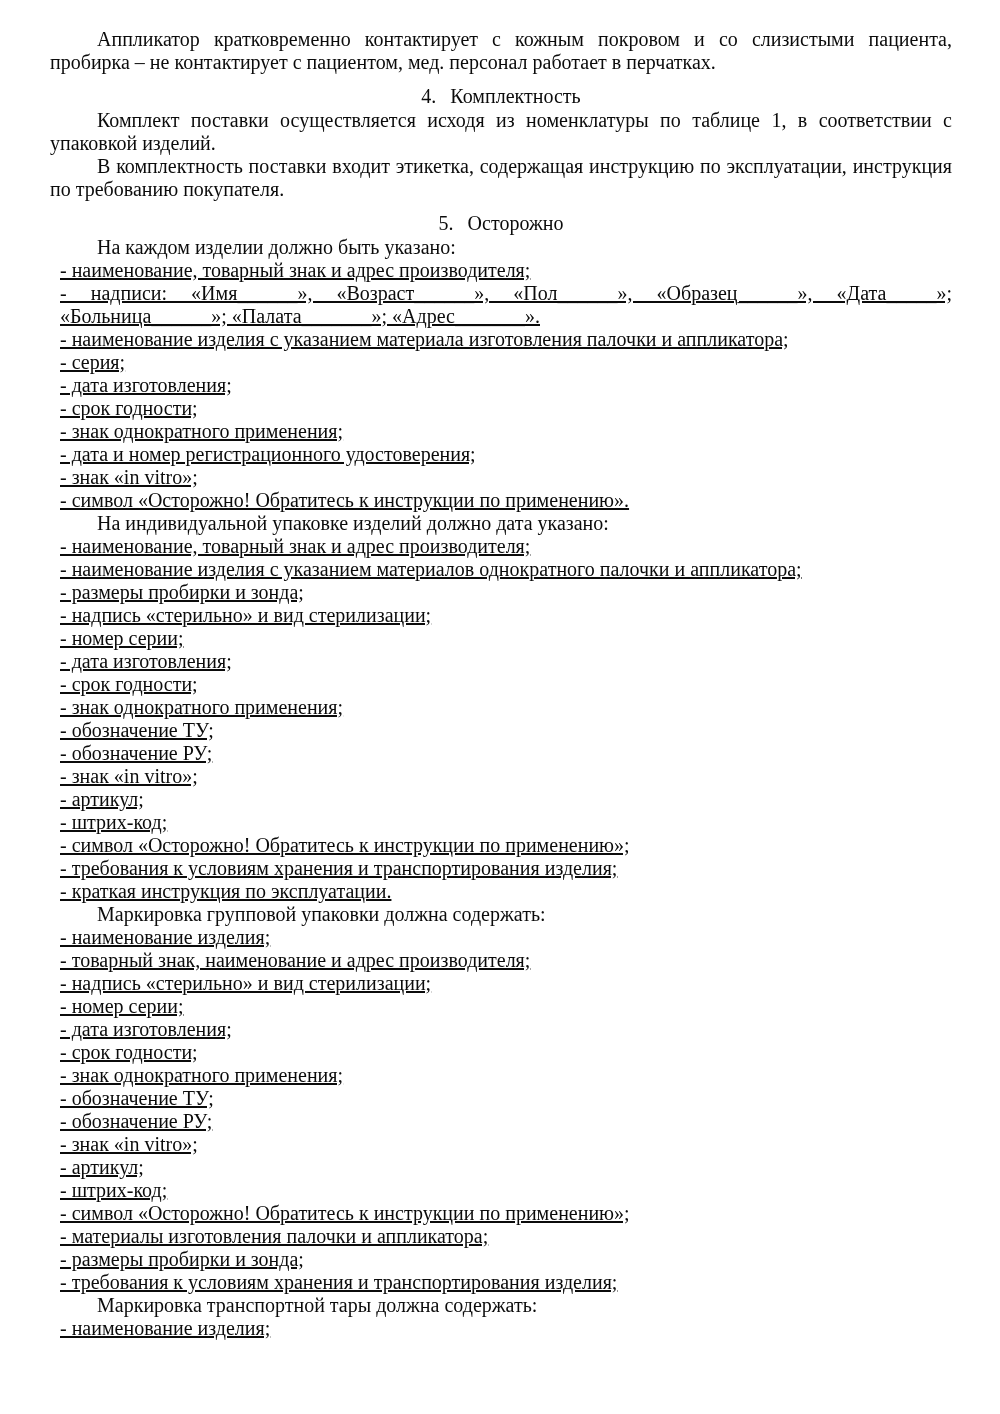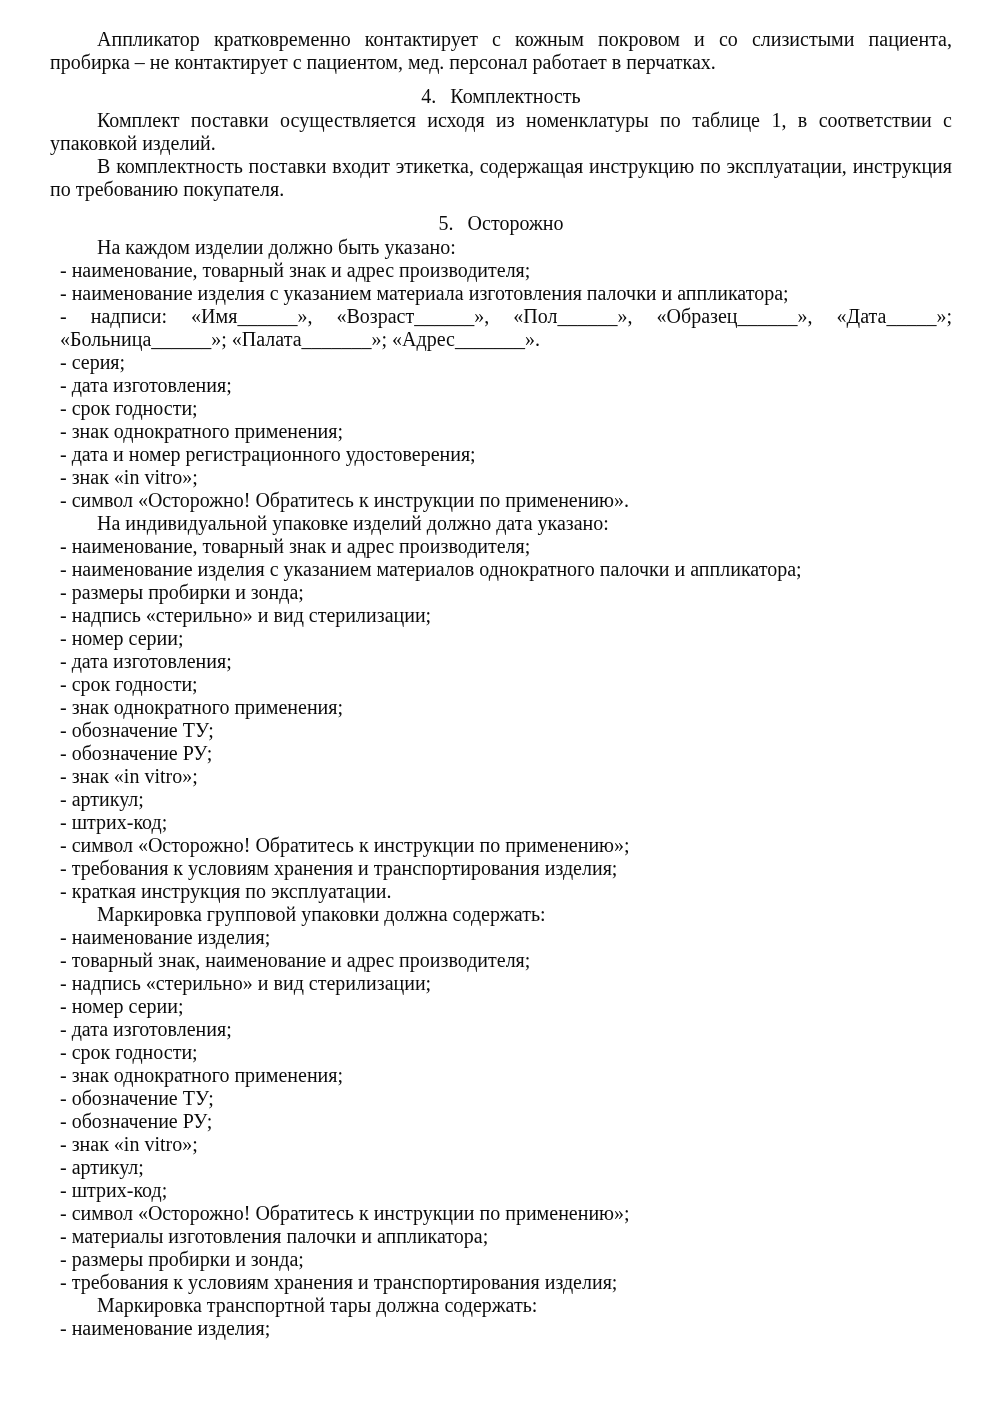--- a/index.html
+++ b/index.html
@@ -23,20 +23,21 @@
   }
   .block-p {
     text-align: justify;
     text-indent: 47px;
     margin: 0;
   }
   .block-li {
     text-align: justify;
     padding-left: 10px;
     margin: 0;
+    text-decoration: underline;
   }
   .block-h {
     text-align: center;
     font-weight: normal;
     margin: 11px 0 1px 0;
   }
   .h-label {
     margin-left: 14px;
   }
 </style>
@@ -45,22 +46,22 @@
 
 <div class="page">
   <div id="doc-content">
       <div class="block-p">Аппликатор кратковременно контактирует с кожным покровом и со слизистыми пациента, пробирка – не контактирует с пациентом, мед. персонал работает в перчатках.</div>
       <div class="block-h"><span class="h-num">4.</span><span class="h-label">Комплектность</span></div>
       <div class="block-p">Комплект поставки осуществляется исходя из номенклатуры по таблице 1, в соответствии с упаковкой изделий.</div>
       <div class="block-p">В комплектность поставки входит этикетка, содержащая инструкцию по эксплуатации, инструкция по требованию покупателя.</div>
       <div class="block-h"><span class="h-num">5.</span><span class="h-label">Осторожно</span></div>
       <div class="block-p">На каждом изделии должно быть указано:</div>
       <div class="block-li">- наименование, товарный знак и адрес производителя;</div>
+      <div class="block-li">- надписи: «Имя______», «Возраст______», «Пол______», «Образец______», «Дата_____»; «Больница______»; «Палата_______»; «Адрес_______».</div>
       <div class="block-li">- наименование изделия с указанием материала изготовления палочки и аппликатора;</div>
-      <div class="block-li">- надписи: «Имя______», «Возраст______», «Пол______», «Образец______», «Дата_____»; «Больница______»; «Палата_______»; «Адрес_______».</div>
       <div class="block-li">- серия;</div>
       <div class="block-li">- дата изготовления;</div>
       <div class="block-li">- срок годности;</div>
       <div class="block-li">- знак однократного применения;</div>
       <div class="block-li">- дата и номер регистрационного удостоверения;</div>
       <div class="block-li">- знак «in vitro»;</div>
       <div class="block-li">- символ «Осторожно! Обратитесь к инструкции по применению».</div>
       <div class="block-p">На индивидуальной упаковке изделий должно дата указано:</div>
       <div class="block-li">- наименование, товарный знак и адрес производителя;</div>
       <div class="block-li">- наименование изделия с указанием материалов однократного палочки и аппликатора;</div>

